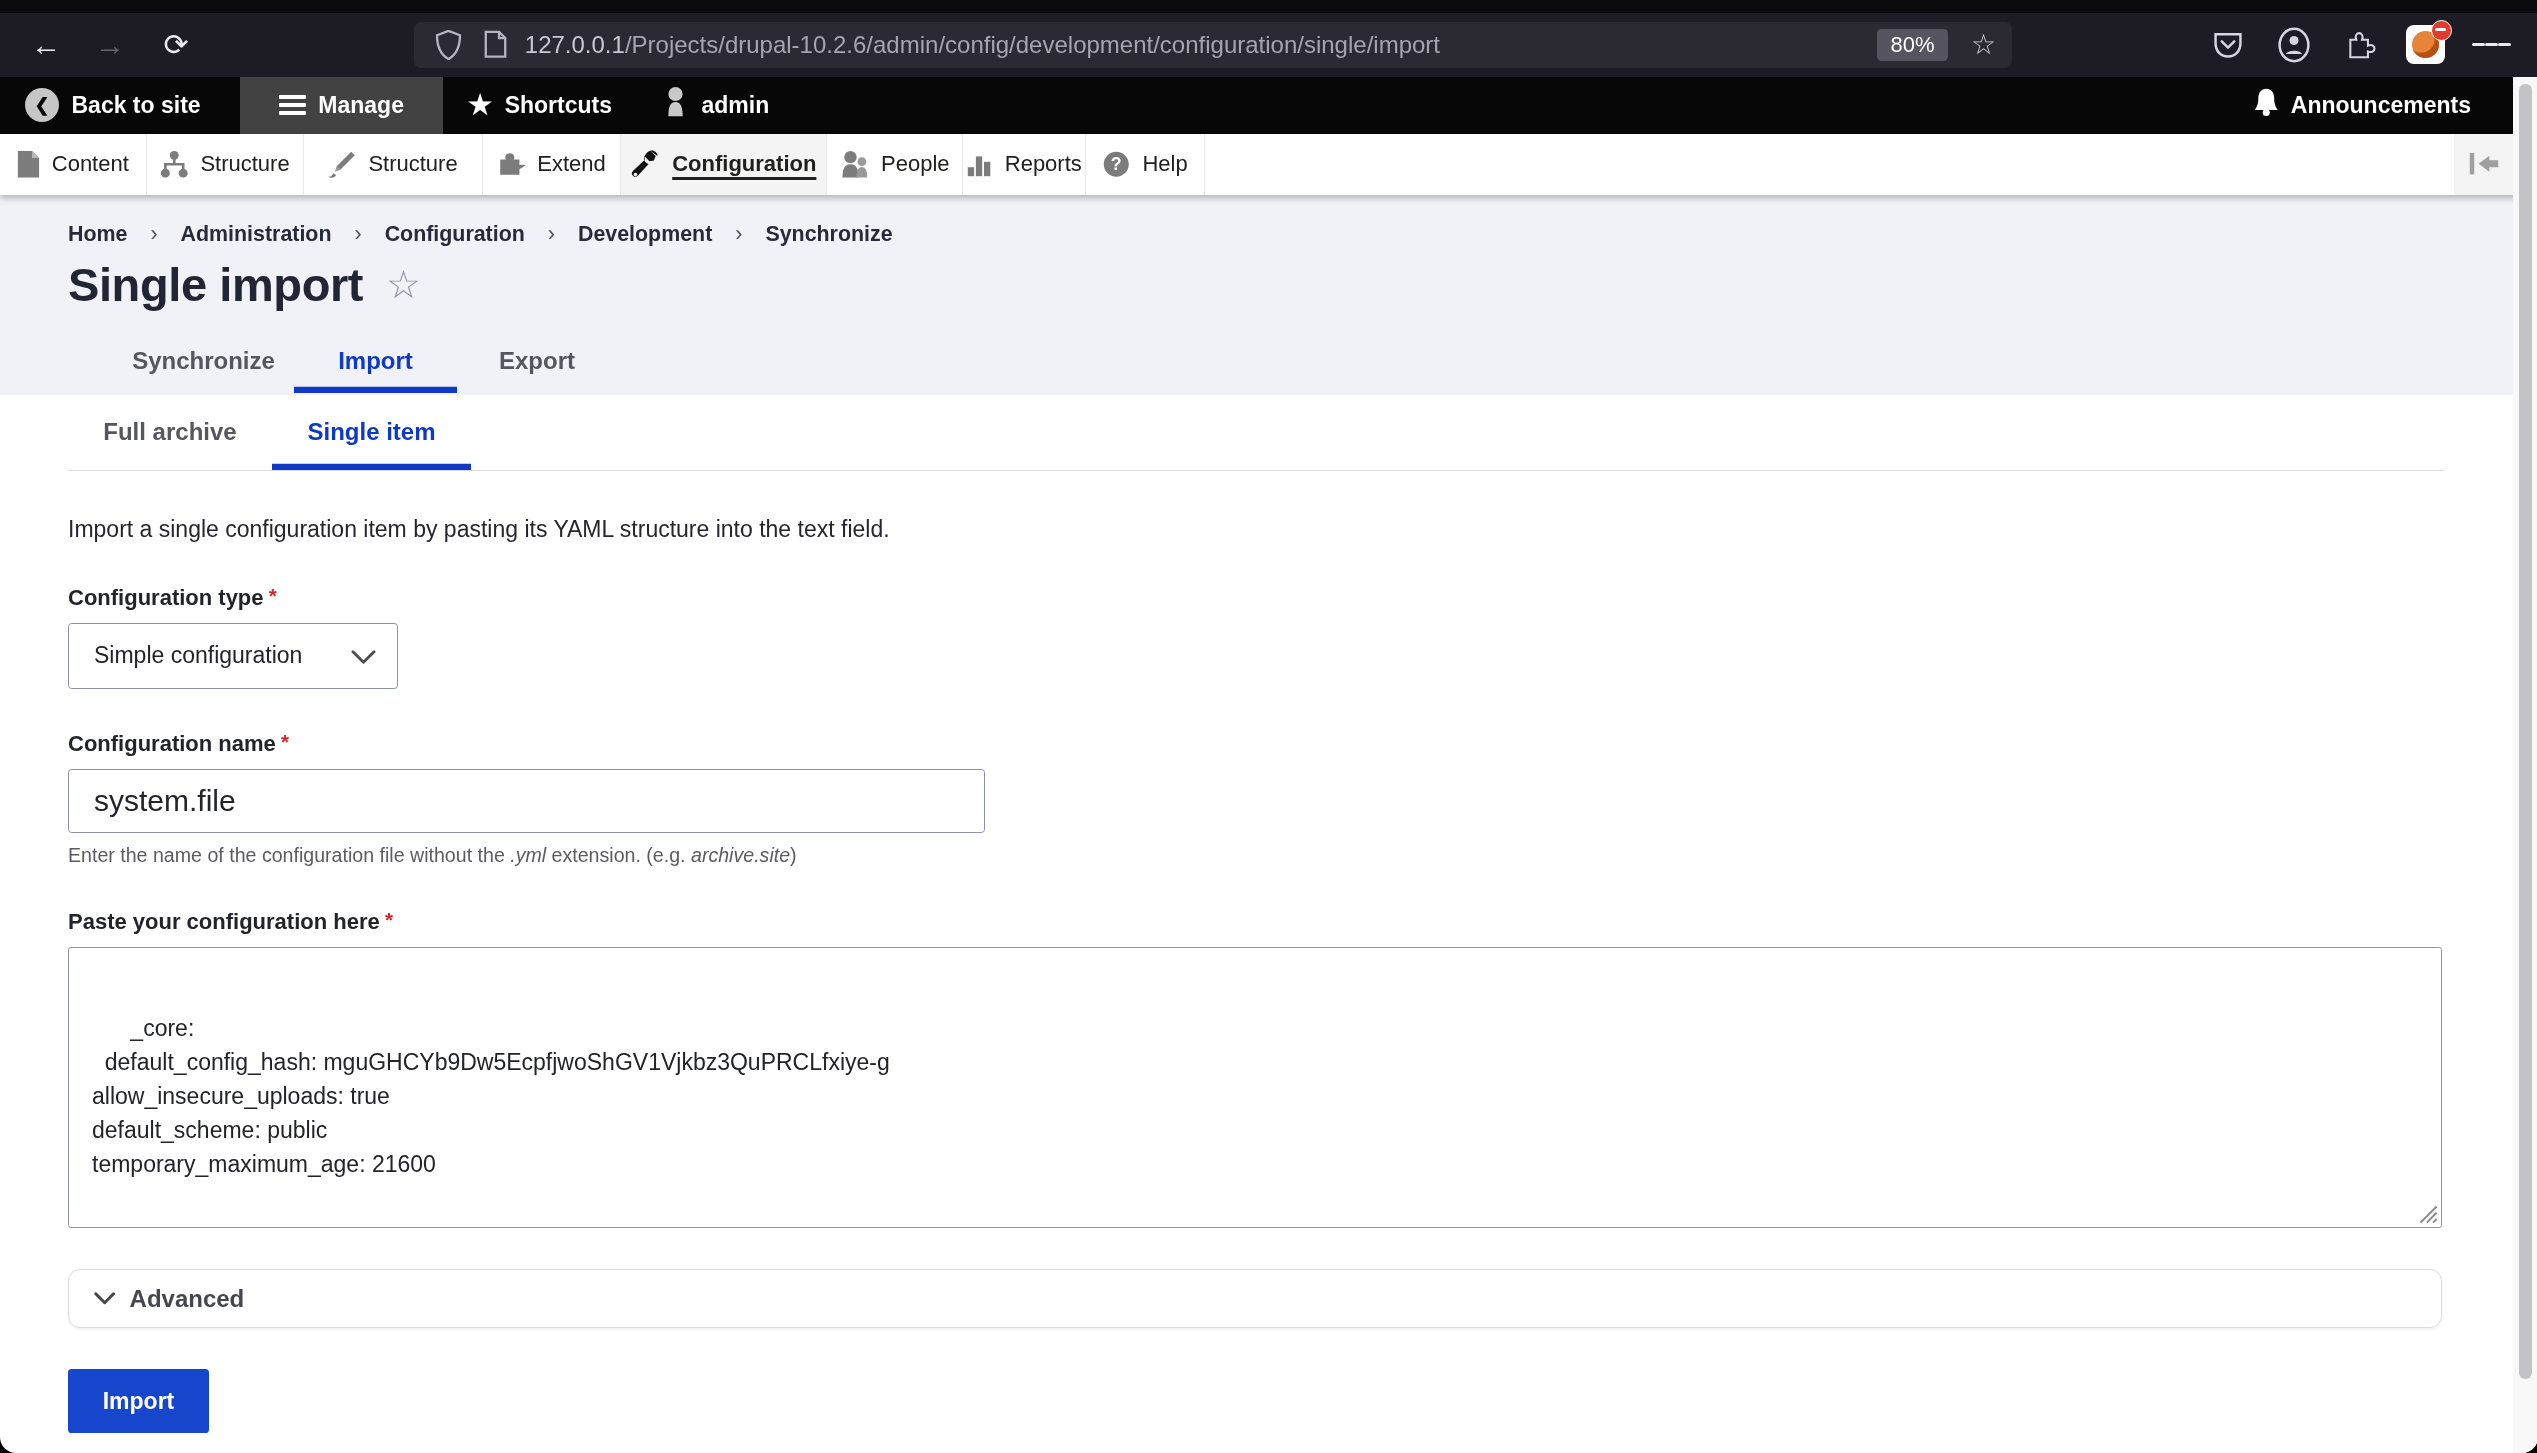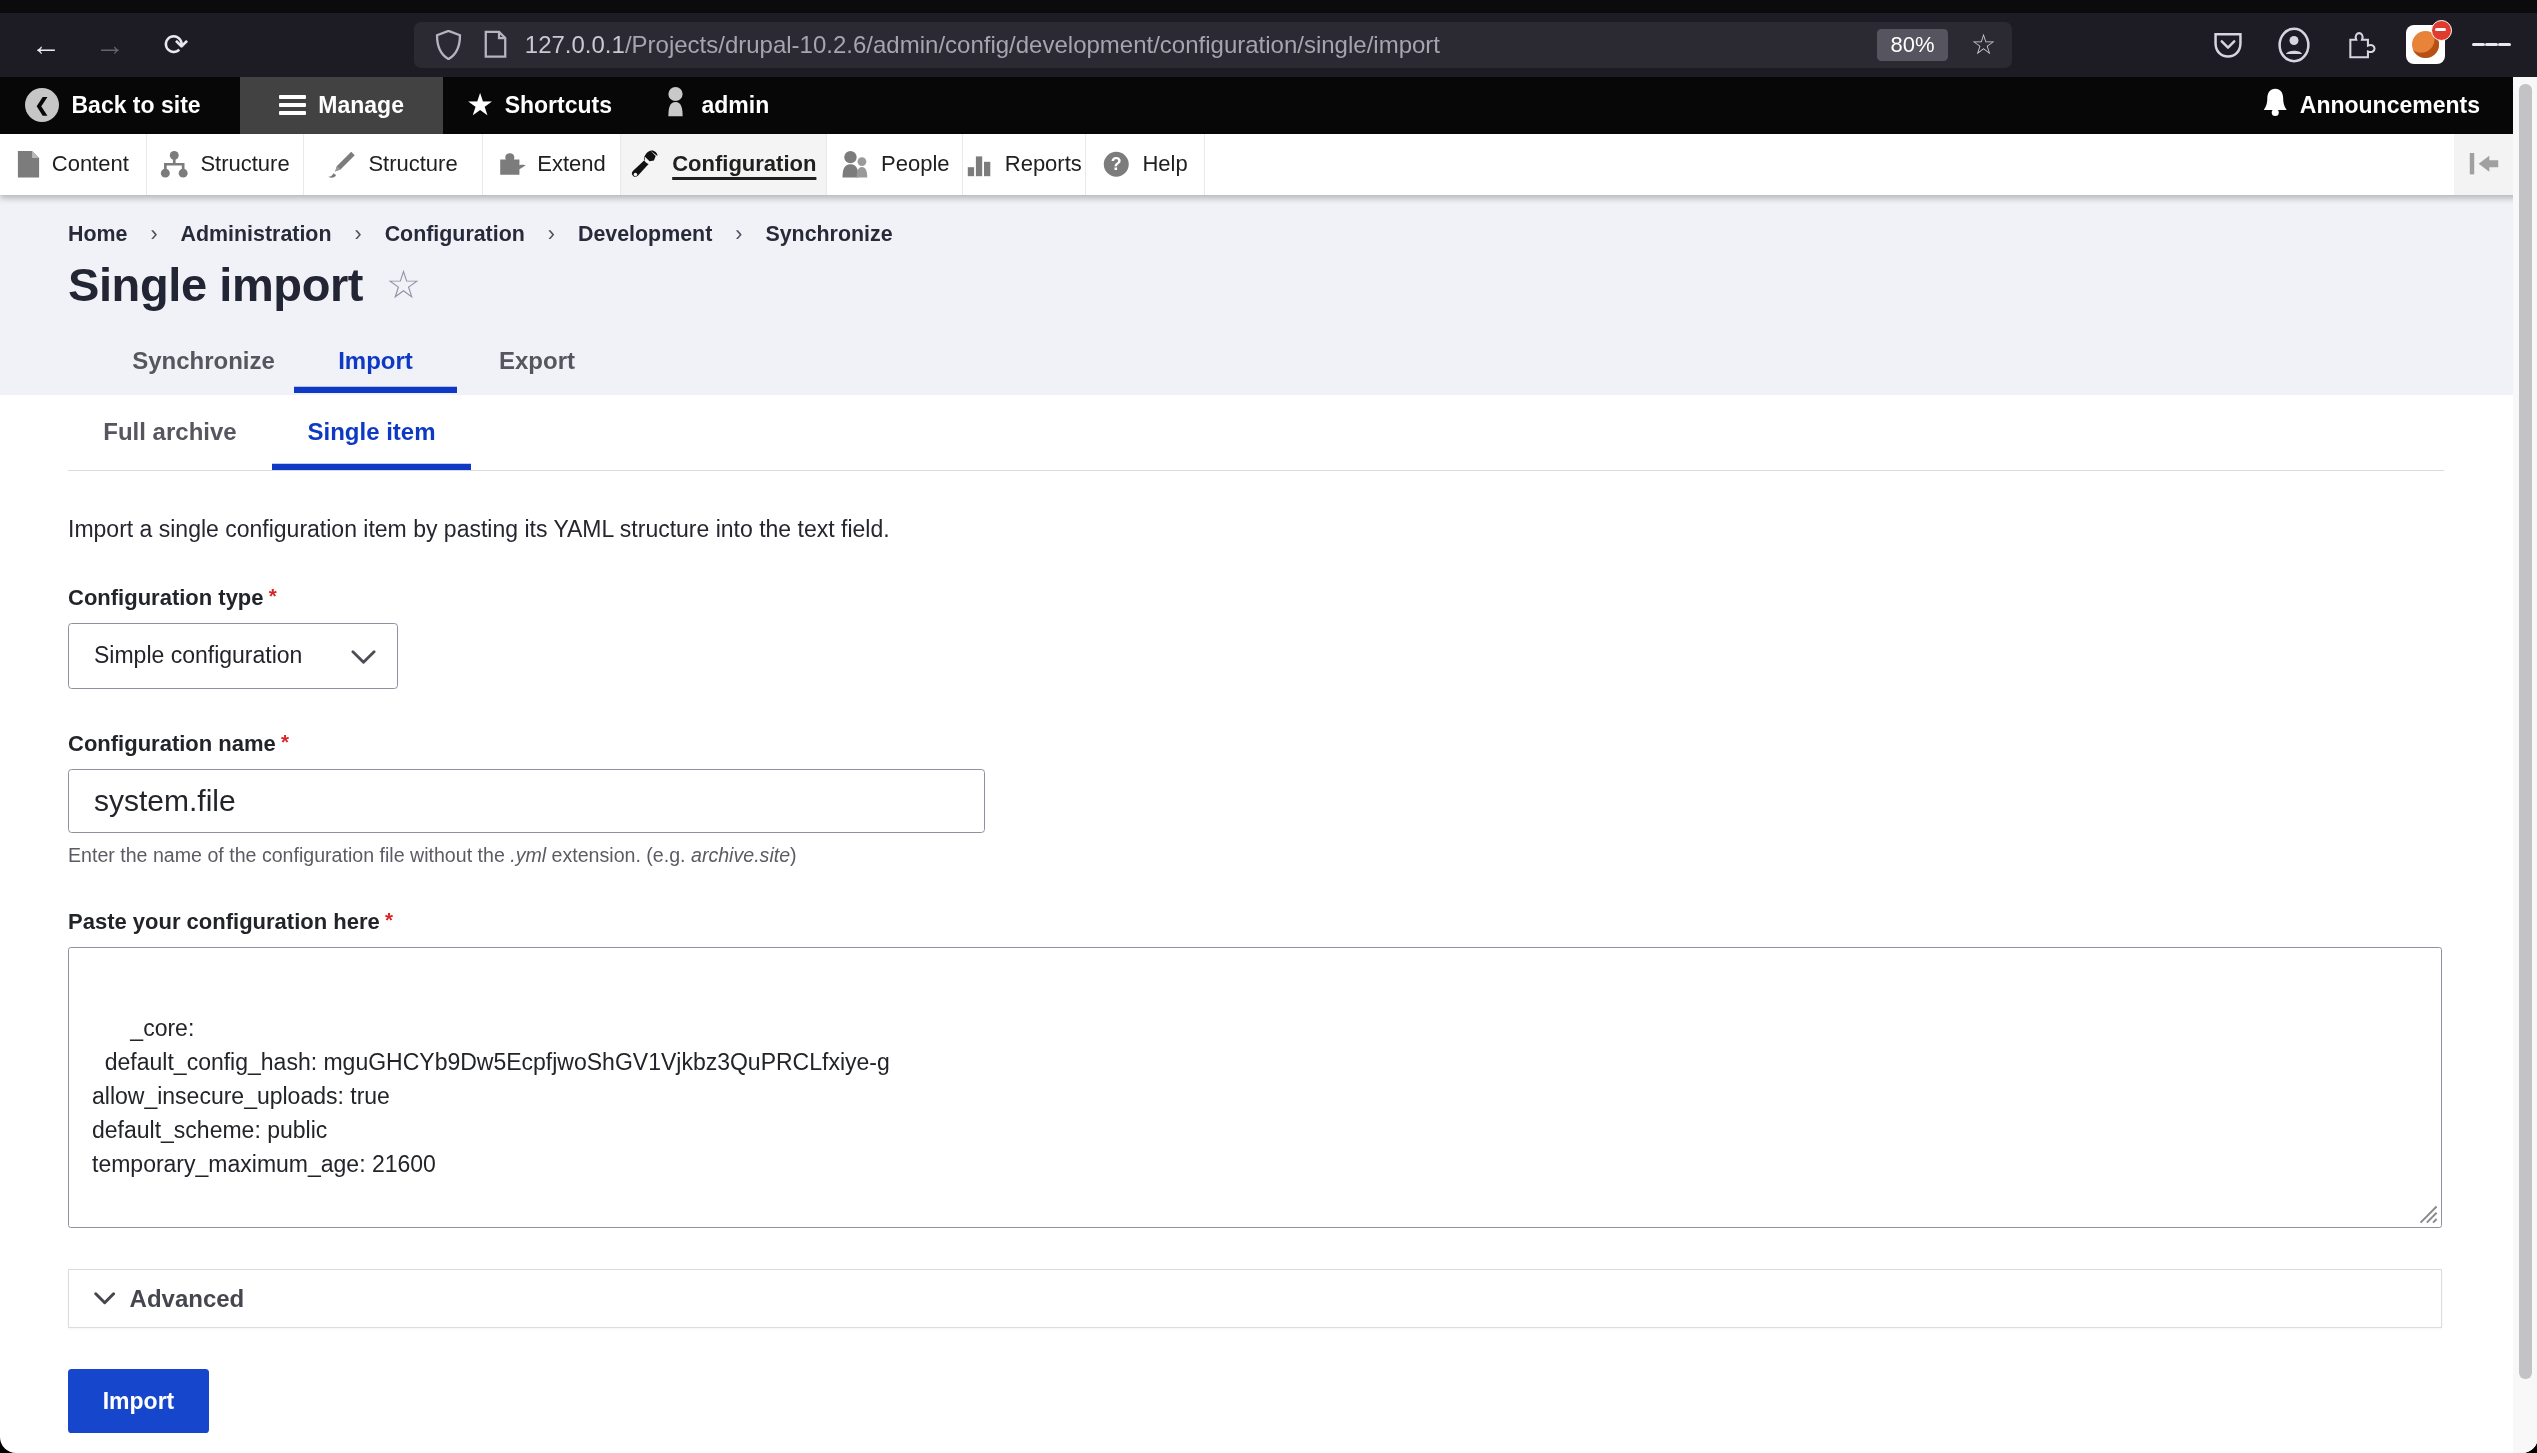--- a/index.html
+++ b/index.html
@@ -26,21 +26,21 @@
   .fox-badge::after { content:""; position:absolute; left:3.6px; top:7.1px; width:10.7px; height:3.6px; background:#fff; border-radius:1.8px; }
   .hamburger span { display:block; width:28.5px; height:3.6px; background:#e9e8ef; border-radius:1.8px; margin:4.5px 0; }
 
   
   .admin-bar { position:relative; height:57px; background:#070707; display:flex; align-items:center; color:#fff; }
   .abar-item { height:57px; display:flex; align-items:center; gap:12.5px; padding:0 25px; font-size:23px; font-weight:bold; color:#fff; }
   .abar-item.manage { background:#424242; margin-left:14.2px; padding:0 39px; }
   .circle-ico { width:34px; height:34px; border-radius:50%; background:#c6c6c6; color:#070707; font-size:18px; display:flex; align-items:center; justify-content:center; }
   .mini-burger span { display:block; width:27px; height:4.5px; background:#fff; border-radius:0.9px; margin:3.6px 0; }
   .star-ico { font-size:27px; color:#fff; }
-  .announce { position:absolute; right:58px; top:0; height:57px; display:flex; align-items:center; gap:10px; font-size:23px; font-weight:bold; }
+  .announce { position:absolute; right:67px; top:0; height:57px; display:flex; align-items:center; gap:10px; font-size:23px; font-weight:bold; }
 
   
   .admin-menu { position:relative; height:61px; background:#fff; display:flex; box-shadow:0 3.6px 6.2px rgba(0,0,0,0.25); z-index:5; }
   .menu-item { height:61px; display:flex; align-items:center; justify-content:center; gap:11.6px; border-right:0.9px solid #e9e9e9; font-size:22px; color:#20201f; }
   .menu-item svg { flex:0 0 auto; }
   .menu-item.active { background:#f4f4f4; }
   .menu-item.active .mi-label { font-weight:bold; text-decoration:underline; text-decoration-thickness:2.7px; text-underline-offset:6.2px; }
   .menu-toggle { position:absolute; right:25px; top:0; width:59px; height:61px; background:#f3f3f3; display:flex; align-items:center; justify-content:center; }
 
   
@@ -68,21 +68,21 @@
 
   .intro { margin-top:45px; font-size:23px; color:#26272e; }
   .field-label { margin-top:41px; font-size:22px; font-weight:bold; color:#222429; }
   .req { color:#dc2323; font-size:20.5px; margin-left:5.3px; vertical-align:1.8px; }
   .select-box { position:relative; margin-top:12.5px; width:330px; height:66px; border:0.9px solid #8e929e; border-radius:3.6px; background:#fff; display:flex; align-items:center; padding-left:25px; font-size:23px; color:#222429; }
   .select-box svg { position:absolute; right:21.4px; top:26px; }
   .text-input { margin-top:12.5px; width:917px; height:64px; border:0.9px solid #8e929e; border-radius:3.6px; background:#fff; display:flex; align-items:center; padding-left:25px; font-size:30px; color:#222429; }
   .helper { margin-top:10.7px; font-size:19.6px; color:#5b5c63; }
   .yaml-area { position:relative; margin-top:12.5px; width:2374px; height:281px; border:0.9px solid #8e929e; border-radius:2.7px; background:#fff; padding:28.5px 23px; font-size:23px; line-height:34px; color:#222429; white-space:pre; overflow:hidden; }
   .grip { position:absolute; right:2.7px; bottom:2.7px; }
-  .advanced { margin-top:41px; width:2374px; height:59px; border:0.9px solid #dbdce1; border-radius:0; background:#fff; display:flex; align-items:center; gap:14.2px; padding-left:25px; box-shadow:0 1.8px 2.7px rgba(0,0,0,0.05); }
+  .advanced { margin-top:41px; width:2374px; height:59px; border:0.9px solid #dbdce1; border-radius:12px; background:#fff; display:flex; align-items:center; gap:14.2px; padding-left:25px; box-shadow:0 1.8px 2.7px rgba(0,0,0,0.05); }
   .advanced-label { font-size:24px; font-weight:bold; color:#45464e; }
   .import-btn { margin-top:41px; width:141px; height:64px; background:#1646cb; border:none; border-radius:3.6px; color:#fff; font-size:23px; font-weight:bold; font-family:"Liberation Sans", sans-serif; display:flex; align-items:center; justify-content:center; }
 </style>
 </head>
 <body>
 
 <div class="window">
 
   <div class="tabstrip"></div>
   <div class="navbar">

